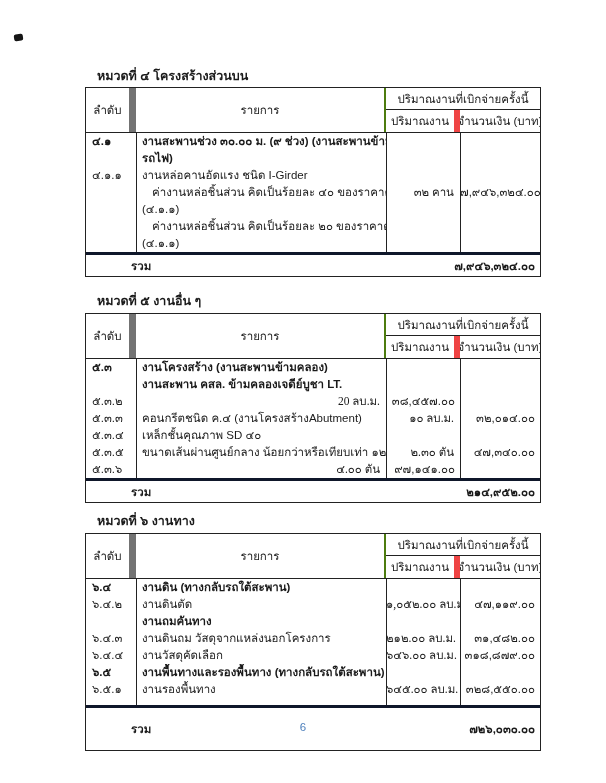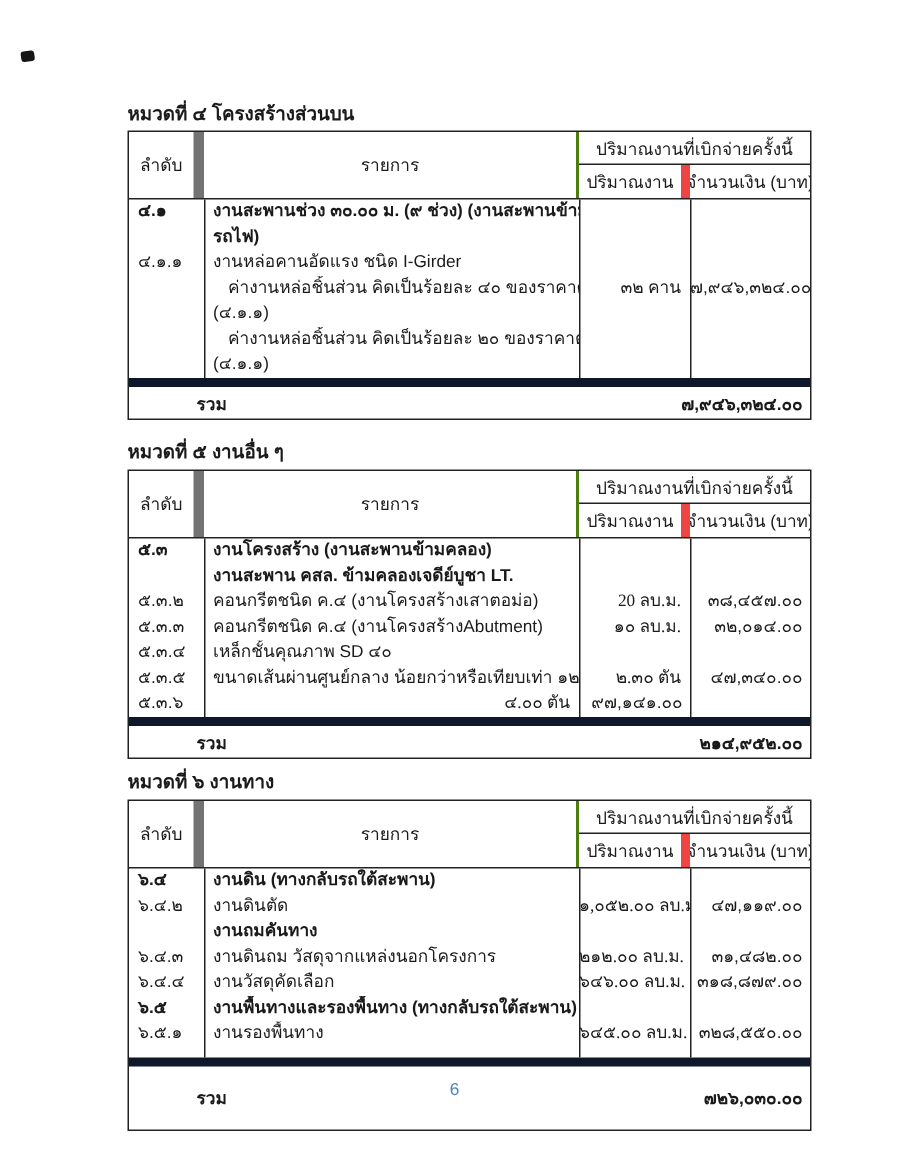--- a/index.html
+++ b/index.html
@@ -1,20 +1,20 @@
 <!DOCTYPE html>
 <html><head>
 <meta charset="utf-8">
 <style>
   html,body{margin:0;padding:0;background:#fff;}
   body{font-family:"Liberation Sans","DejaVu Sans",sans-serif;color:#1a1a1a;}
   .page{position:relative;width:606px;height:783px;background:#fff;overflow:hidden;}
   .artifact{position:absolute;left:14px;top:34px;width:9px;height:7px;background:#161616;border-radius:2px;transform:rotate(-8deg);}
   .sec{position:absolute;left:85px;width:456px;}
-  .sec-title{font-weight:700;font-size:12.5px;margin:0 0 0 0;line-height:20px;white-space:nowrap;}
+  .sec-title{font-weight:700;font-size:12.5px;margin:0 0 0 12px;line-height:20px;white-space:nowrap;}
   .tbl{position:absolute;left:85px;width:454px;border:1px solid #222;background:#fff;}
   .thead{display:grid;grid-template-columns:50px 250px 74px 80px;grid-template-rows:22px 22px;border-bottom:1px solid #222;font-size:11.5px;}
   .hc{display:flex;align-items:center;justify-content:center;white-space:nowrap;overflow:hidden;}
   .h-no{grid-area:1/1/3/2;border-right:7px solid #737373;}
   .h-desc{grid-area:1/2/3/3;border-right:2px solid #4d7c0f;}
   .h-group{grid-area:1/3/2/5;border-bottom:1px solid #222;}
   .h-qty{grid-area:2/3/3/4;border-right:6px solid #ef4444;}
   .h-amt{grid-area:2/4/3/5;}
   .tbody{position:relative;font-size:11.5px;}
   .vline{position:absolute;top:0;bottom:0;width:1px;background:#222;}
@@ -22,21 +22,21 @@
   .brow{display:grid;grid-template-columns:50px 250px 74px 80px;line-height:17px;}
   .brow.b{font-weight:700;}
   .c-no{padding-left:6px;white-space:nowrap;overflow:hidden;}
   .c-desc{padding-left:6px;white-space:nowrap;overflow:hidden;}
   .c-desc.ind{padding-left:16px;}
   .c-qty{text-align:right;padding-right:6px;white-space:nowrap;overflow:hidden;font-family:Liberation Serif, serif;}
   .c-amt{text-align:right;padding-right:5px;white-space:nowrap;overflow:hidden;}
   .body-1{min-height:119px;}
   .body-2{min-height:119px;}
   .body-3{min-height:126px;}
-  .trow{display:flex;align-items:center;border-top:6px solid #0f172a;font-size:11.5px;font-weight:700;height:21px;gap:26px;}
+  .trow{display:flex;align-items:center;border-top:3px solid #0f172a;font-size:11.5px;font-weight:700;height:21px;gap:26px;}
   .trow.tall{height:42px;}
   .t-label{padding-left:45px;}
   .t-amt{margin-left:auto;padding-right:5px;}
   .pageno{position:absolute;left:0;right:0;top:721px;text-align:center;font-size:11.5px;color:#4f81bd;}
   .pos-t1{top:66px;}  .pos-tb1{top:87px;}
   .pos-t2{top:291px;} .pos-tb2{top:313px;}
   .pos-t3{top:511px;} .pos-tb3{top:533px;}
 </style>
 </head>
 <body>
@@ -127,21 +127,20 @@
           <div class="c-amt"></div>
         </div>
         <div class="brow b">
           <div class="c-no"></div>
           <div class="c-desc">งานสะพาน คสล. ข้ามคลองเจดีย์บูชา LT.</div>
           <div class="c-qty"></div>
           <div class="c-amt"></div>
         </div>
         <div class="brow">
           <div class="c-no">๕.๓.๒</div>
-          <div class="c-desc">คอนกรีตชนิด ค.๔ (งานโครงสร้างเสาตอม่อ)</div>
           <div class="c-qty">20 ลบ.ม.</div>
           <div class="c-amt">๓๘,๔๕๗.๐๐</div>
         </div>
         <div class="brow">
           <div class="c-no">๕.๓.๓</div>
           <div class="c-desc">คอนกรีตชนิด ค.๔ (งานโครงสร้างAbutment)</div>
           <div class="c-qty">๑๐ ลบ.ม.</div>
           <div class="c-amt">๓๒,๐๑๔.๐๐</div>
         </div>
         <div class="brow">

